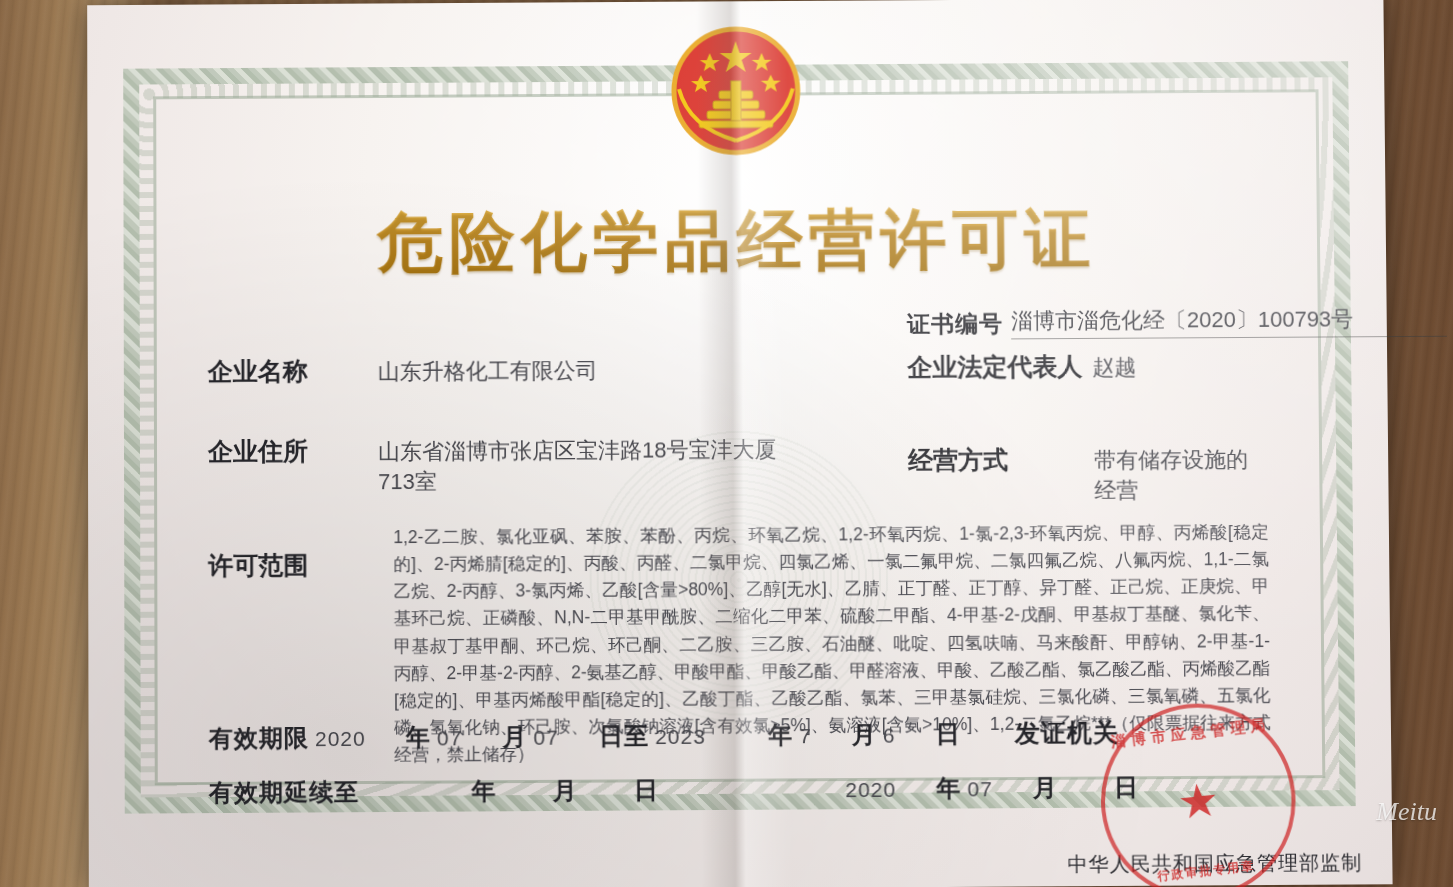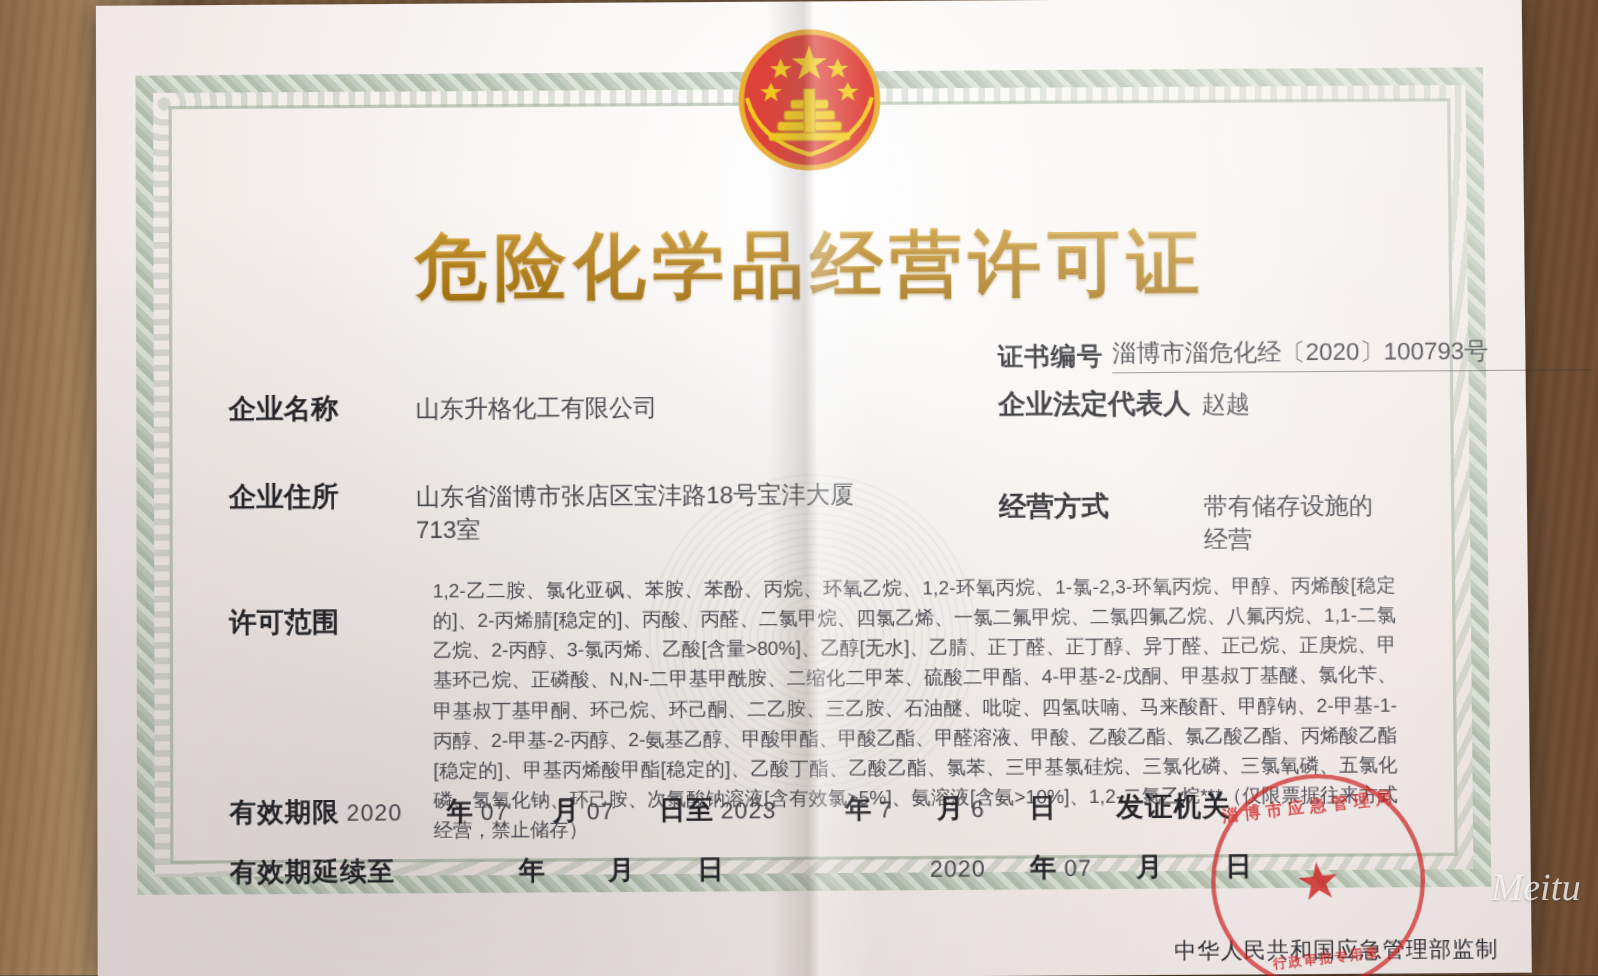--- a/index.html
+++ b/index.html
@@ -283,21 +283,21 @@
     color: #2e2e33;
     letter-spacing: 1px;
     z-index: 14;
   }
   .watermark-brand {
     position: absolute;
     right: 16px;
     bottom: 60px;
     font-family: "Liberation Serif", serif;
     font-style: italic;
-    font-size: 35px;
+    font-size: 26px;
     color: rgba(255,255,255,.75);
     z-index: 40;
     text-shadow: 0 1px 2px rgba(0,0,0,.25);
   }
 </style>
 </head>
 <body>
 
 <div id="photo">
   <div class="wood-grain"></div>

